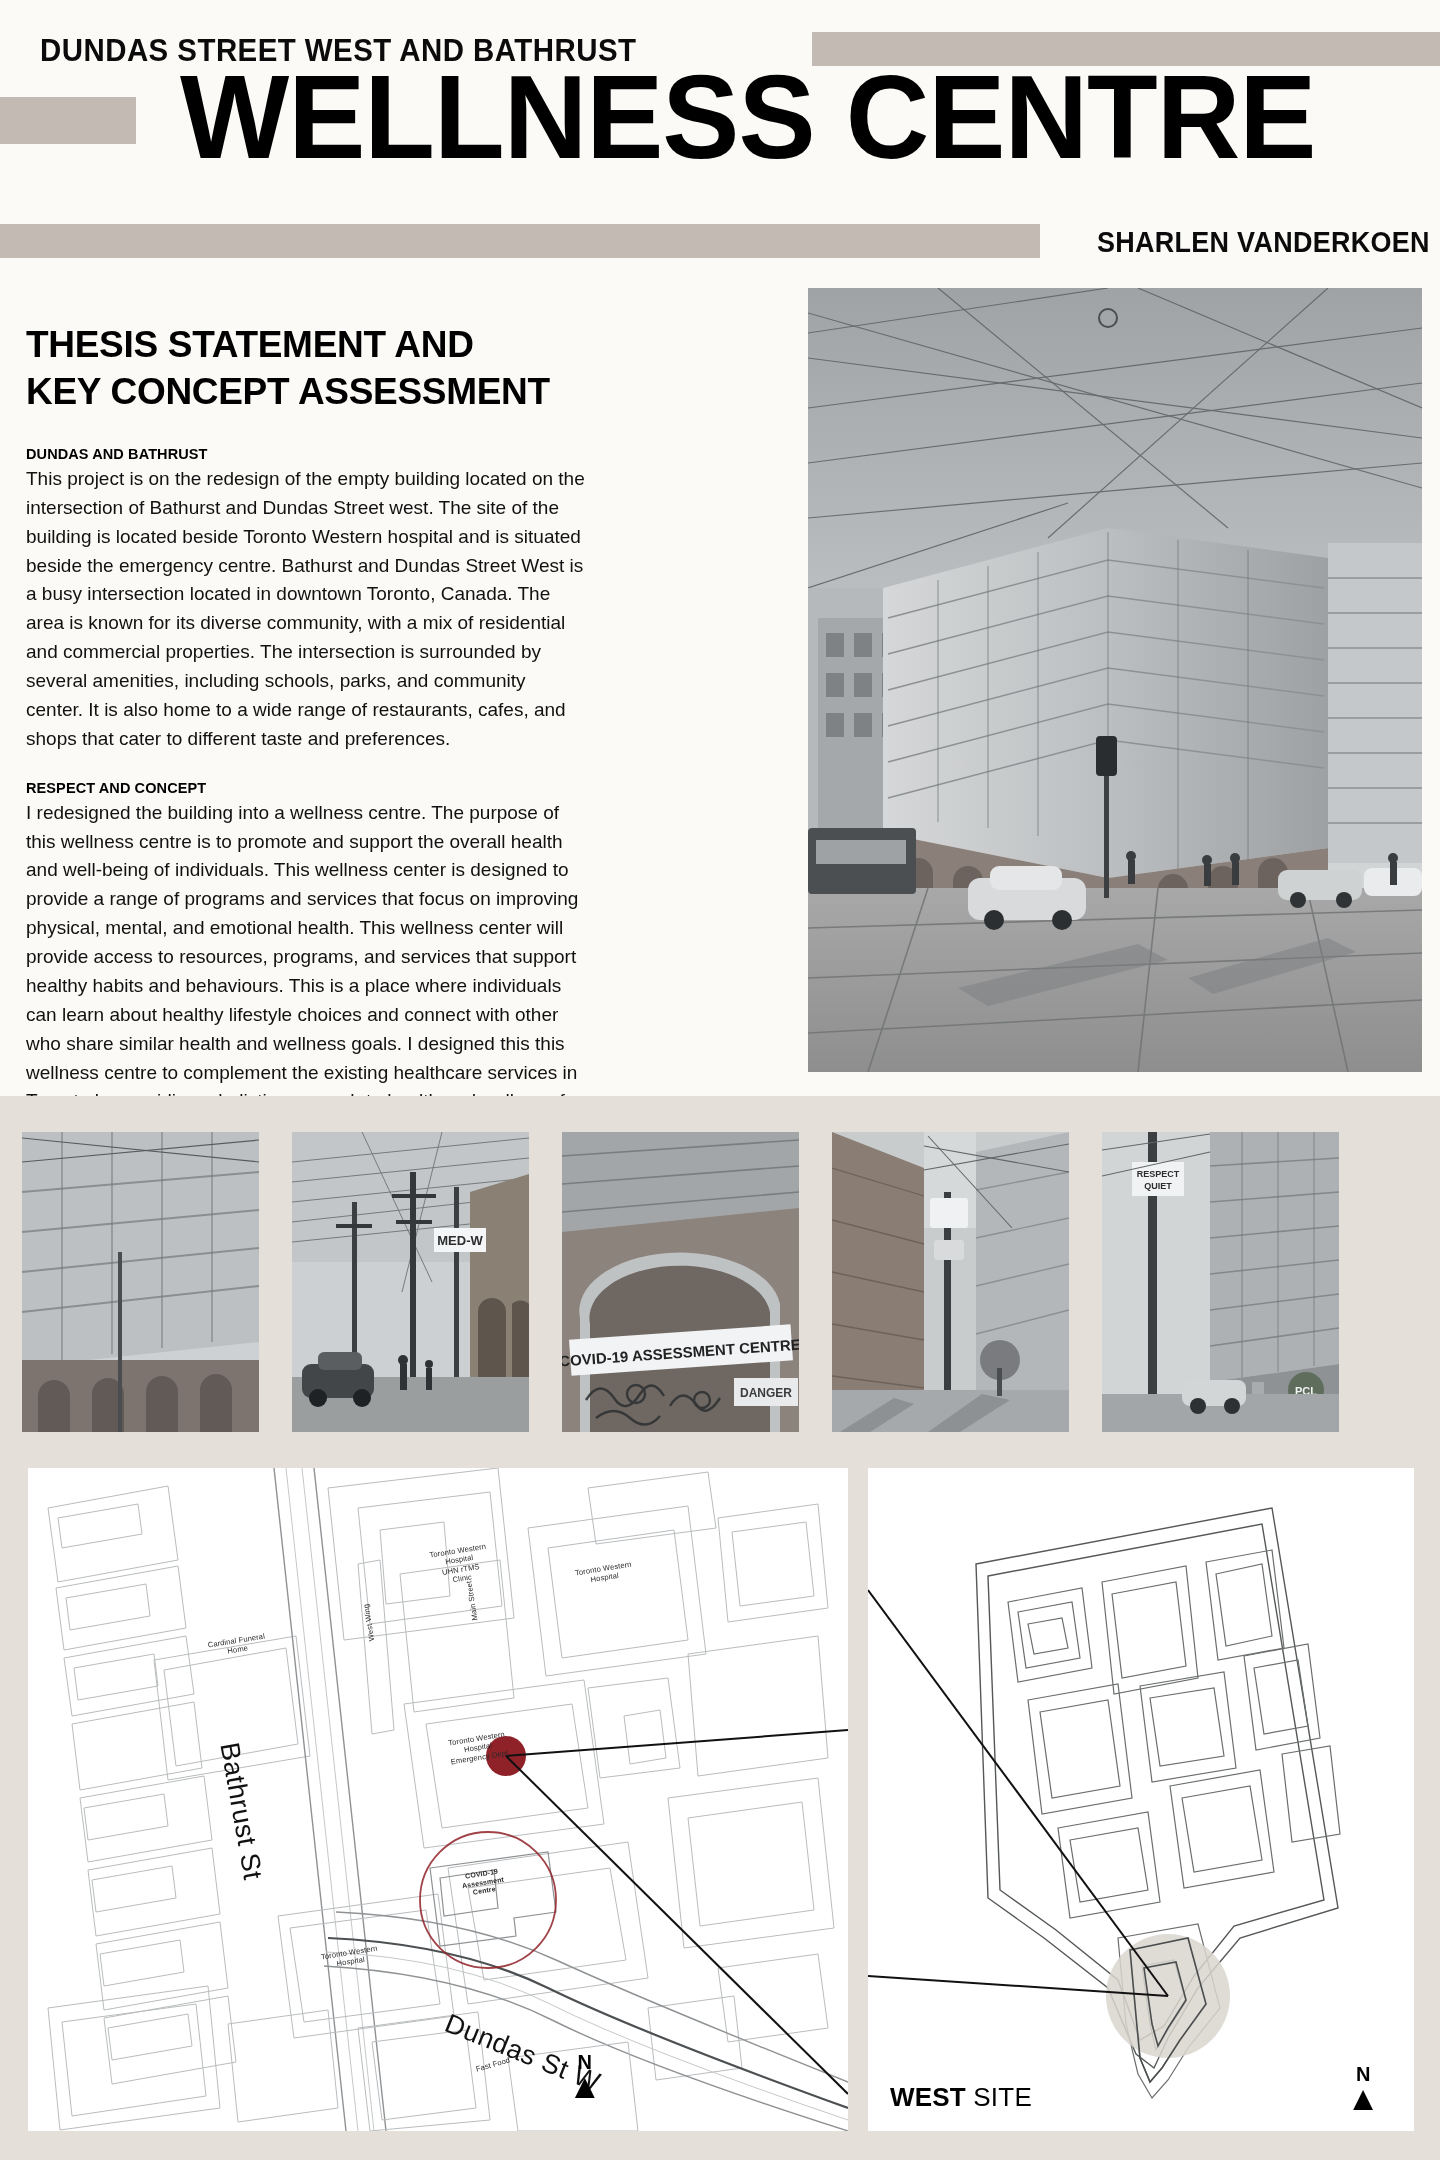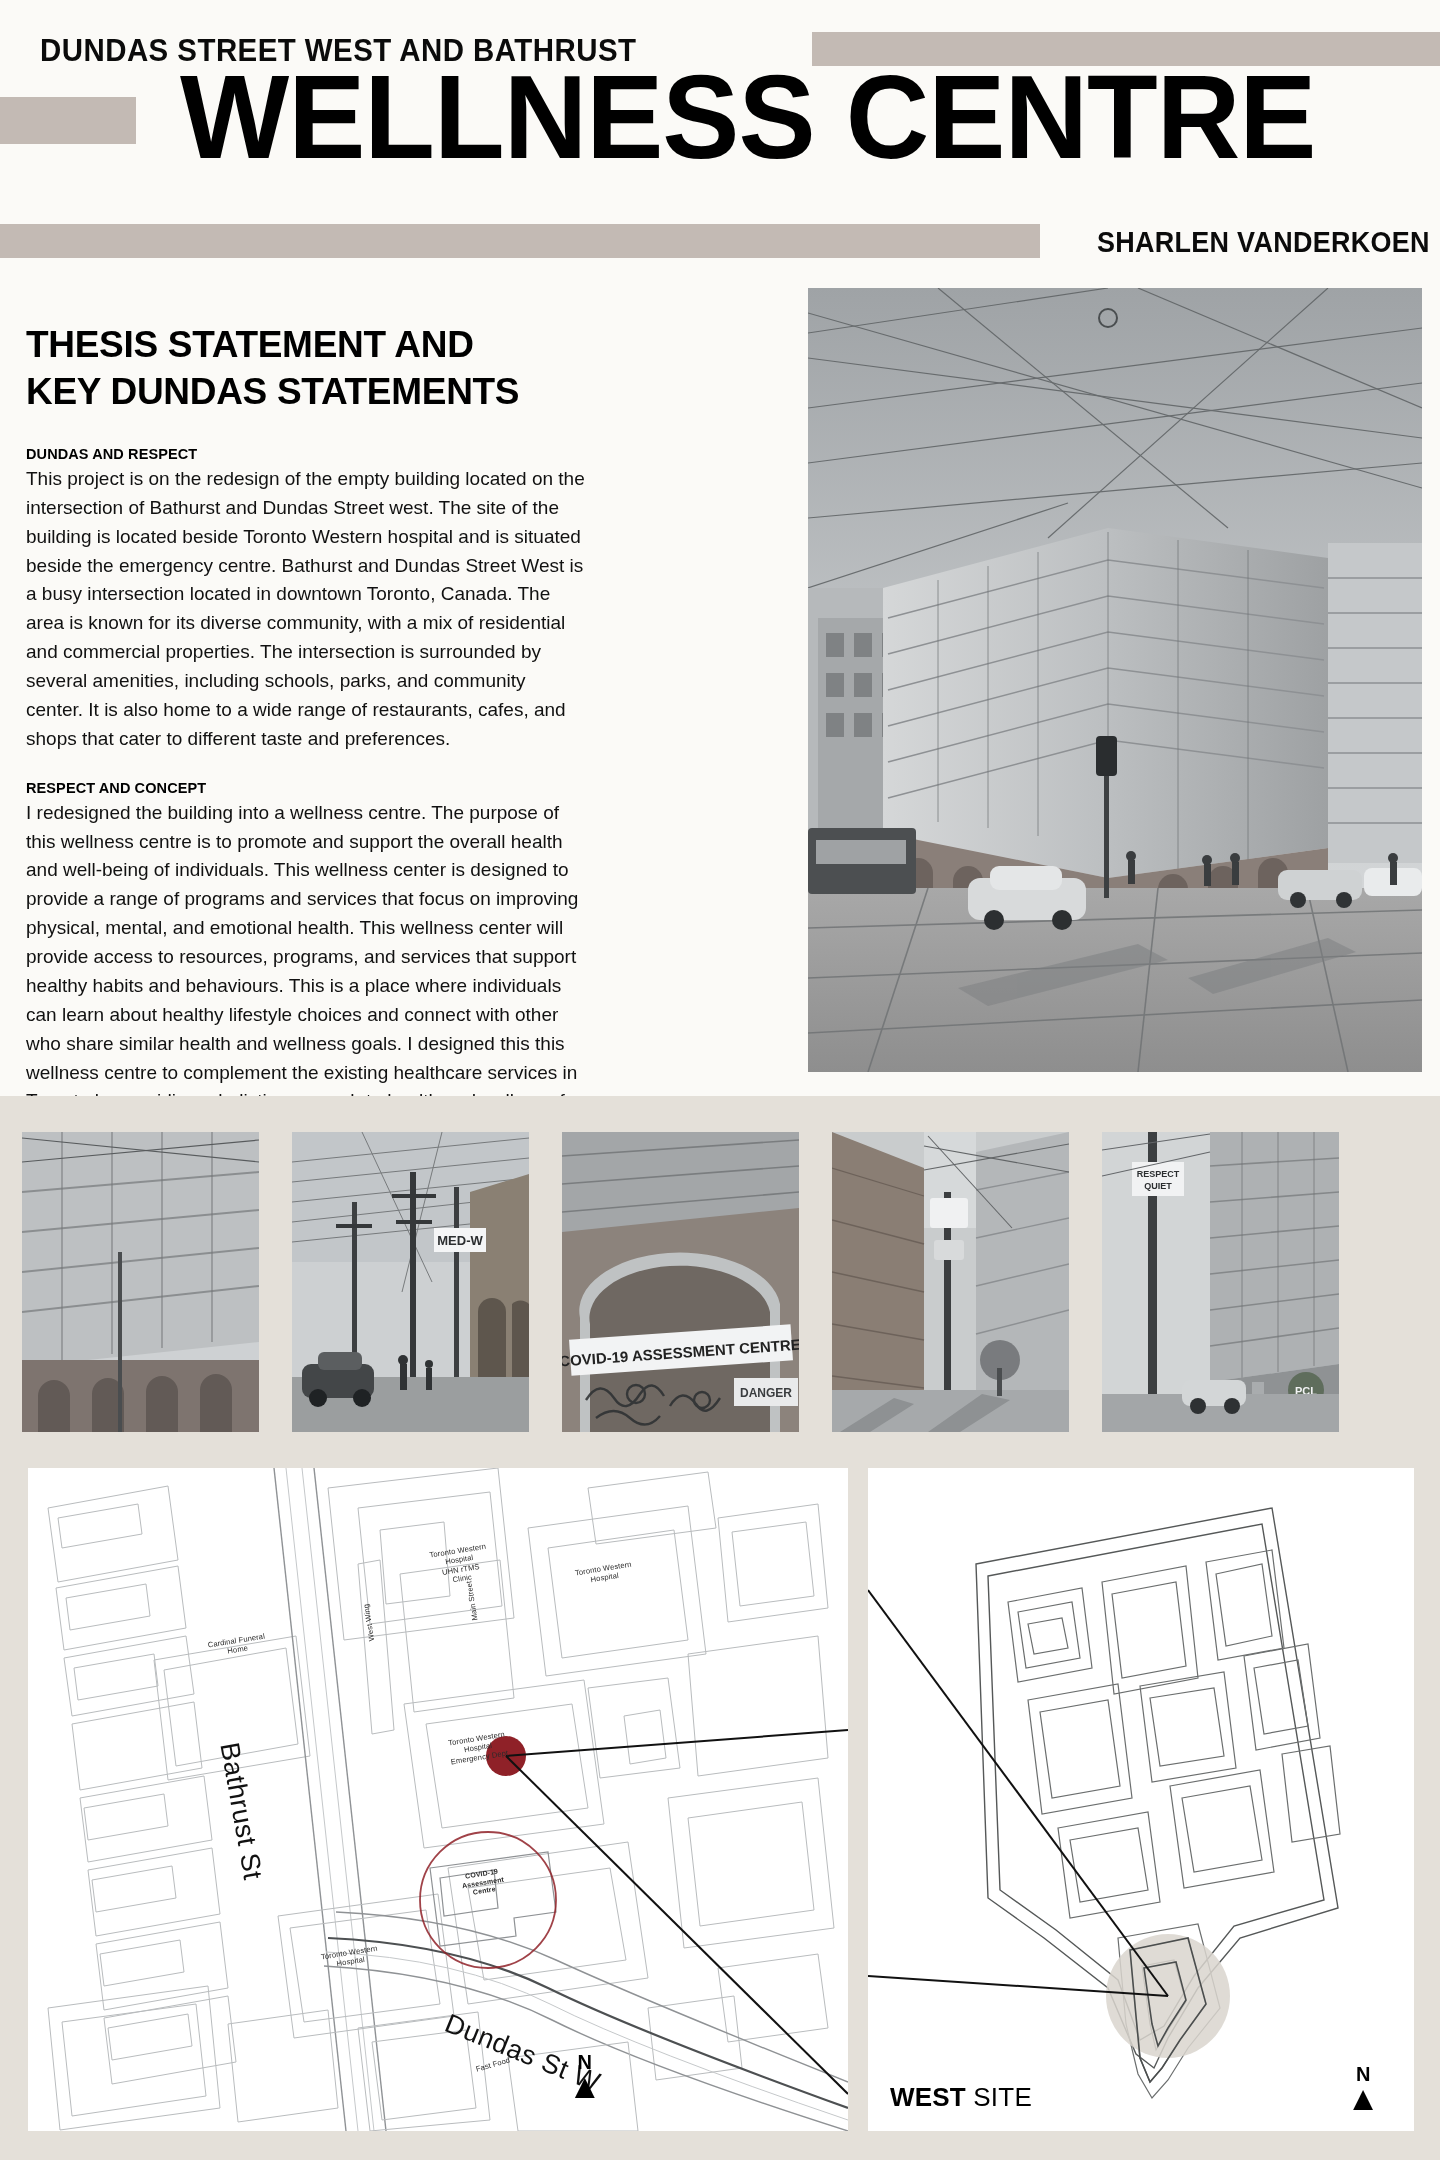--- a/index.html
+++ b/index.html
@@ -207,25 +207,25 @@
     <div class="bar-mid-left"></div>
     <div class="kicker">DUNDAS STREET WEST AND BATHRUST</div>
     <div class="title">WELLNESS CENTRE</div>
     <div class="bar-bottom"></div>
     <div class="author">SHARLEN VANDERKOEN</div>
   </div>
 
   <div class="thesis-col">
     <div class="thesis-heading">
       <div>THESIS STATEMENT AND</div>
-      <div>KEY DUNDAS STATEMENTS</div>
+      <div>KEY CONCEPT ASSESSMENT</div>
     </div>
 
     <div>
-      <div class="sub-head">DUNDAS AND RESPECT</div>
+      <div class="sub-head">DUNDAS AND BATHRUST</div>
       <div class="body-para">This project is on the redesign of the empty building located on the intersection of Bathurst and Dundas Street west. The site of the building is located beside Toronto Western hospital and is situated beside the emergency centre. Bathurst and Dundas Street West is a busy intersection located in downtown Toronto, Canada. The area is known for its diverse community, with a mix of residential and commercial properties. The intersection is surrounded by several amenities, including schools, parks, and community center. It is also home to a wide range of restaurants, cafes, and shops that cater to different taste and preferences.</div>
     </div>
 
     <div class="para-gap"></div>
 
     <div>
       <div class="sub-head">RESPECT AND CONCEPT</div>
       <div class="body-para">I redesigned the building into a wellness centre. The purpose of this wellness centre is to promote and support the overall health and well-being of individuals. This wellness center is designed to provide a range of programs and services that focus on improving physical, mental, and emotional health. This wellness center will provide access to resources, programs, and services that support healthy habits and behaviours. This is a place where individuals can learn about healthy lifestyle choices and connect with other who share similar health and wellness goals. I designed this this wellness centre to complement the existing healthcare services in Toronto by providing a holistic approach to health and wellness for the community. This building is conveniently located near the hospital, offering a range of services and programs aimed at promoting physical, mental, and emotional well being for individuals of all ages and backgrounds. Some programs that can be offered in this center are fitness classes, nutrition counselling, mental health counselling, mindfulness and meditation classes.</div>
     </div>
   </div>

